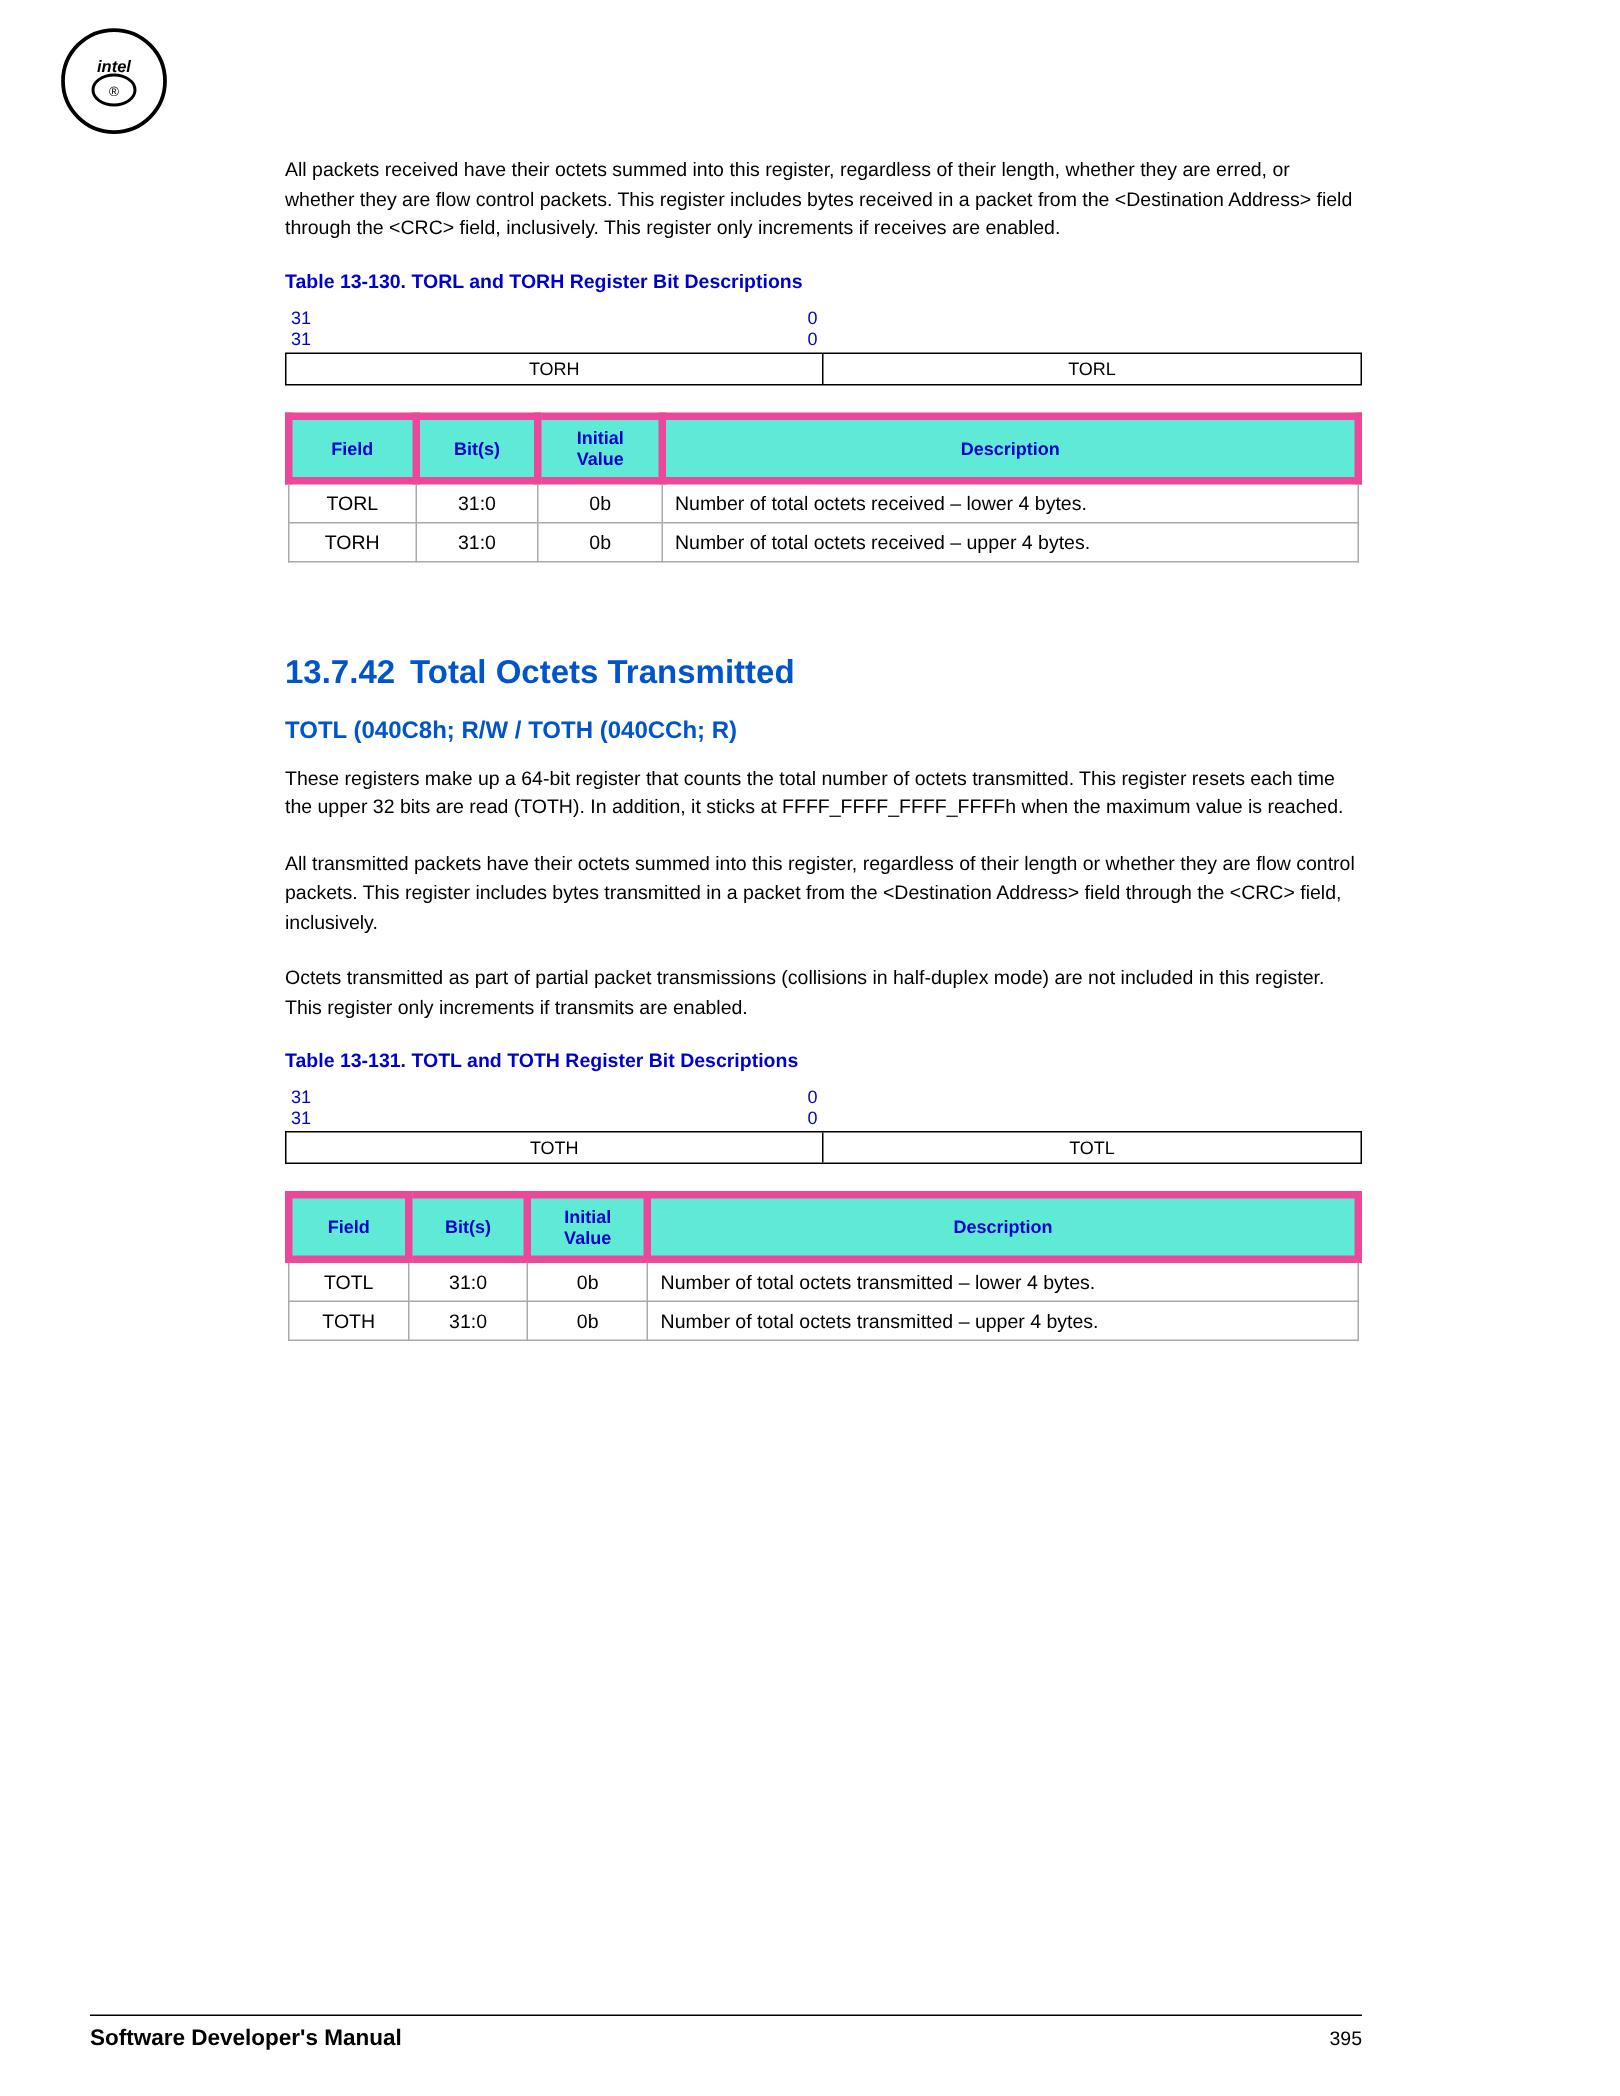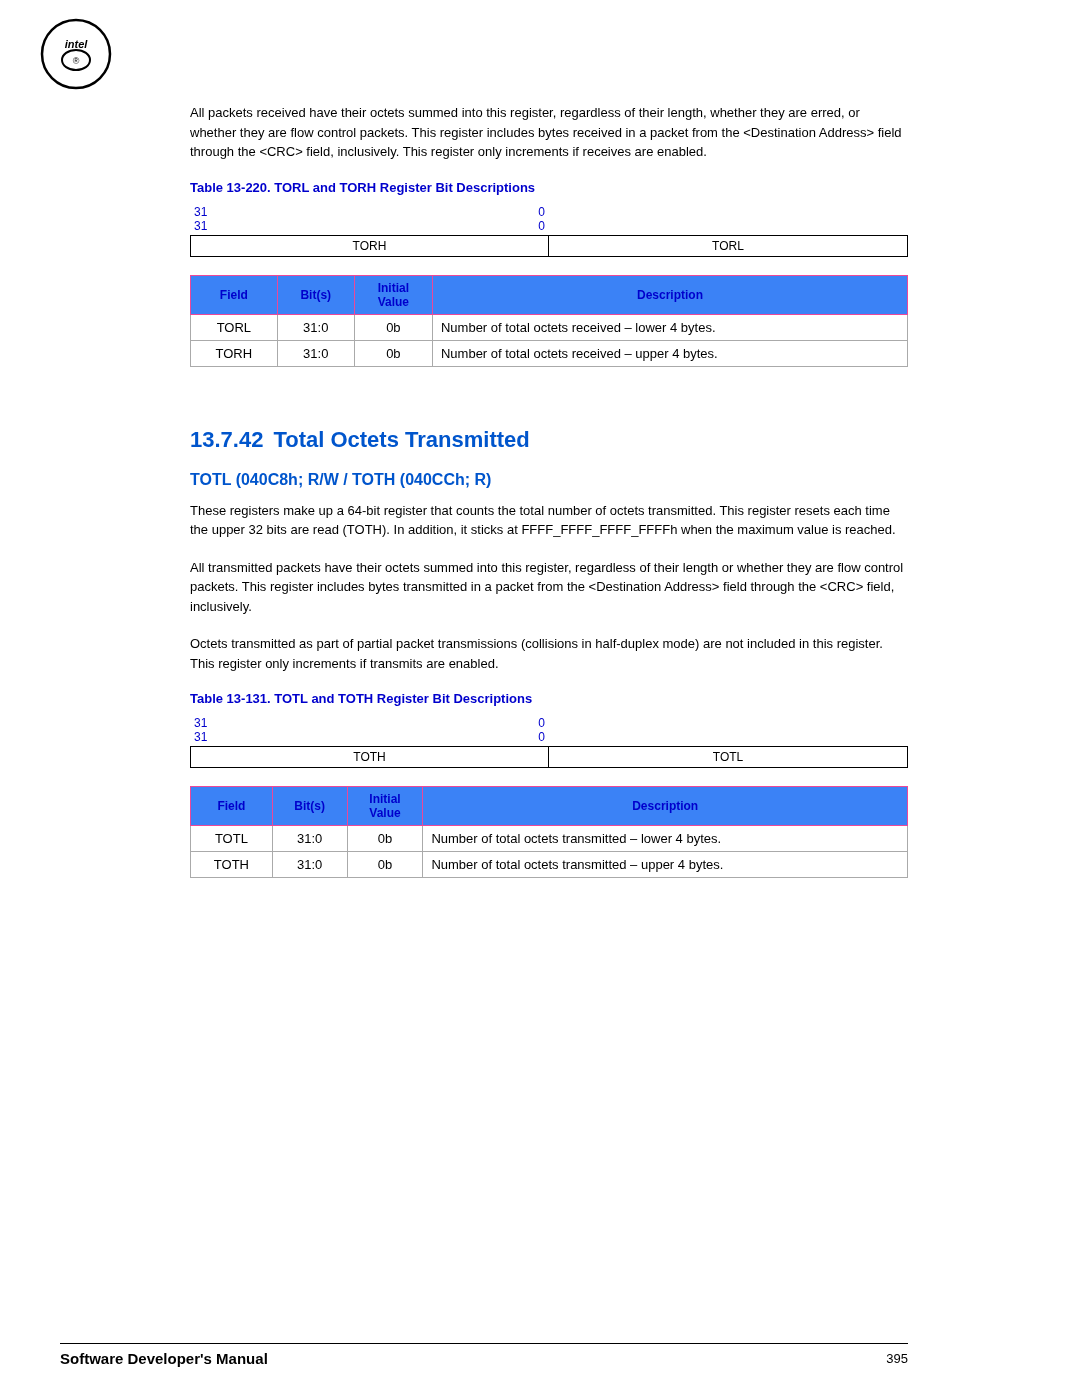--- a/index.html
+++ b/index.html
@@ -91,25 +91,25 @@
       padding: 3px 0;
       font-size: 12px;
     }
     .field-table {
       width: 100%;
       border-collapse: collapse;
       margin-top: 18px;
       margin-bottom: 24px;
     }
     .field-table th {
-      background: #3b82f6;
+      background: #5eead4;
       font-size: 12px;
       font-weight: bold;
       color: #0000cc;
-      border: 1px solid #ec4899;
+      border: 5px solid #ec4899;
       padding: 5px 8px;
       text-align: center;
     }
     .field-table th.desc-col {
       text-align: center;
     }
     .field-table td {
       border: 1px solid #aaa;
       padding: 5px 8px;
       font-size: 13px;
@@ -182,21 +182,21 @@
         <ellipse cx="36" cy="42" rx="14" ry="10" fill="none" stroke="#000" stroke-width="2"></ellipse>
         <text x="36" y="46" text-anchor="middle" font-size="9" font-family="Arial" fill="#000">®</text>
       </svg>
     </div>
   </div>
 
   <div class="content">
 
     <p class="intro-text">All packets received have their octets summed into this register, regardless of their length, whether they are erred, or whether they are flow control packets. This register includes bytes received in a packet from the &lt;Destination Address&gt; field through the &lt;CRC&gt; field, inclusively. This register only increments if receives are enabled.</p>
 
-    <div class="table-title">Table 13-220. TORL and TORH Register Bit Descriptions</div>
+    <div class="table-title">Table 13-130. TORL and TORH Register Bit Descriptions</div>
 
     <div>
       <div class="bit-label-row">
         <div class="bit-label-left">
           <span class="bit-num">31</span>
           <span class="bit-num">0</span>
         </div>
         <div class="bit-label-right">
           <span class="bit-num">31</span>
           <span class="bit-num">0</span>

